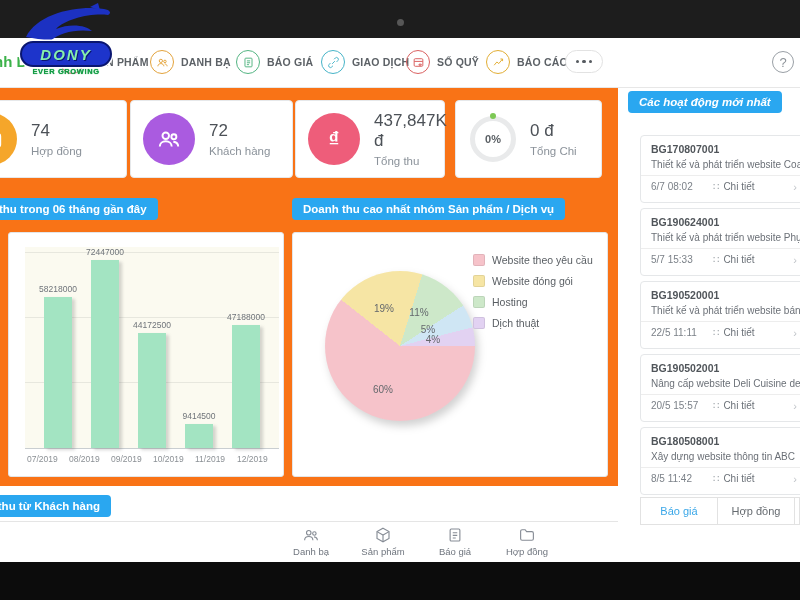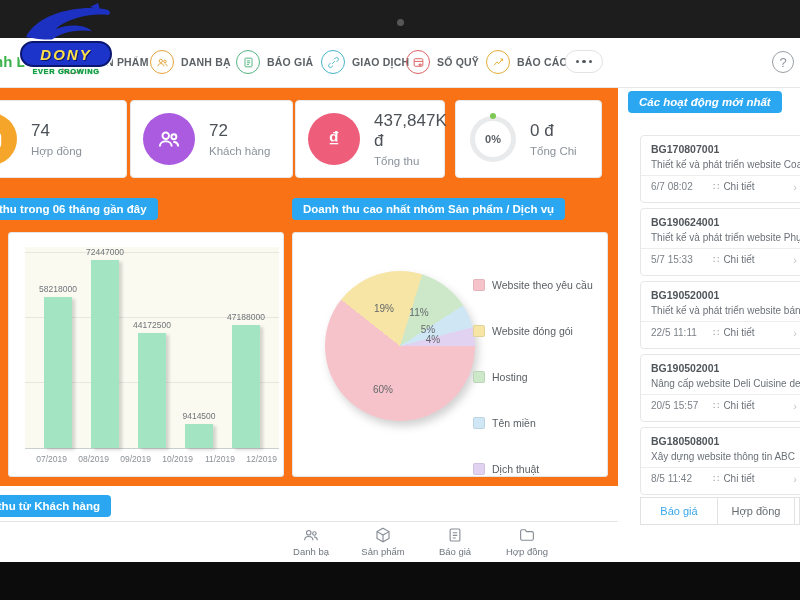--- a/index.html
+++ b/index.html
@@ -22,21 +22,21 @@
   .ni1{left:60px;color:#e0606e;} .ni2{left:150px;color:#e3a33c;} .ni3{left:236px;color:#54b583;}
   .ni4{left:321px;color:#47b4c8;} .ni5{left:406px;color:#da6161;} .ni6{left:486px;color:#e2ae35;}
   .more-btn { position:absolute; left:565px; top:50px; width:38px; height:23px; border:1px solid #e2e2e2; border-radius:12px; background:#fff; display:flex; align-items:center; justify-content:center; gap:3px; cursor:pointer; }
   .more-btn i { width:3.5px; height:3.5px; border-radius:50%; background:#565b60; }
   .help-btn { position:absolute; left:772px; top:51px; width:22px; height:22px; border:1.5px solid #9aa0a6; border-radius:50%; color:#8d9399; font-size:13px; display:flex; align-items:center; justify-content:center; cursor:pointer; }
 
   
   .watermark { position:absolute; left:18px; top:3px; width:100px; height:80px; z-index:50; pointer-events:none; }
   .wm-swoosh { position:absolute; left:2px; top:0; }
   .wm-badge { position:absolute; left:2px; top:38px; width:92px; height:26px; background:#1d34cb; border:2px solid #0a1670; border-radius:13px; display:flex; align-items:center; justify-content:center; box-shadow:0 0 0 1.5px #fff; }
-  .wm-brand { color:#fde047; font-size:15px; font-weight:bold; font-style:italic; letter-spacing:2px; text-shadow:1px 1px 0 #0a1670; }
+  .wm-brand { color:#86efac; font-size:15px; font-weight:bold; font-style:italic; letter-spacing:2px; text-shadow:1px 1px 0 #0a1670; }
   .wm-tag { position:absolute; left:0; top:64px; width:96px; text-align:center; font-size:7.5px; font-weight:bold; color:#149a43; letter-spacing:.6px; text-shadow:0 0 1px #0a4; }
 
   
   .main-col { position:absolute; left:0; top:88px; width:618px; height:398px; background:#f97316; }
 
   .stat-card { position:absolute; top:12px; height:78px; background:#fff; border:1px solid #e6e8ea; border-radius:4px; display:flex; align-items:center; }
   .sc1{left:-48px;width:175px;} .sc2{left:130px;width:163px;} .sc3{left:295px;width:150px;} .sc4{left:455px;width:147px;}
   .stat-icon { width:52px; height:52px; border-radius:50%; margin-left:12px; display:flex; align-items:center; justify-content:center; color:#fff; flex:none; }
   .stat-icon svg { width:26px; height:26px; }
   .stat-icon .cur { font-size:21px; font-weight:bold; }
@@ -56,27 +56,27 @@
   .pie-card { left:292px; width:316px; }
 
   .ytick { position:absolute; left:0; width:13px; overflow:hidden; font-size:8.5px; color:#8b9095; text-align:right;padding-left:32px; }
   .plot { position:absolute; left:16px; top:14px; width:254px; height:202px; background:#fbfaf0; border-bottom:1px solid #c9ced1; }
   .gridline { position:absolute; left:0; width:100%; height:1px; background:#e7e7de; }
   #bars { position:absolute; left:0; bottom:0; width:100%; height:202px; display:flex; align-items:flex-end; justify-content:space-evenly; }
   .bar-col { display:flex; flex-direction:column; align-items:center; width:28px; }
   .bar-val { font-size:8.5px; color:#6f747a; white-space:nowrap; margin-bottom:3px; }
   .bar { width:28px; box-shadow:3px 2px 3px rgba(110,110,110,.28); }
   #bar-xlabels { position:absolute; left:16px; top:221px; width:254px; display:flex; justify-content:space-evenly; }
-  .xlab { font-size:8.5px; color:#8b9095; width:40px; text-align:right; }
+  .xlab { font-size:8.5px; color:#8b9095; width:40px; text-align:left; }
 
   #pie { position:absolute; left:32px; top:38px; width:150px; height:150px; border-radius:50%; filter:drop-shadow(3px 5px 4px rgba(0,0,0,.18)); }
   .pl { position:absolute; transform:translate(-50%,-50%); font-size:10px; color:#64686c; }
   .pl0{left:90px;top:156px;} .pl1{left:91px;top:75px;} .pl2{left:126px;top:79px;} .pl3{left:135px;top:96px;} .pl4{left:140px;top:106px;}
   .legend { position:absolute; left:180px; top:16px; }
-  .lg-row { display:flex; align-items:center; gap:7px; height:21px;margin-top:25px; }
+  .lg-row { display:flex; align-items:center; gap:7px; height:21px; }
   .lg-swatch { width:12px; height:12px; border-radius:2px; border:1px solid rgba(0,0,0,.08); flex:none; }
   .lg-label { font-size:10.5px; color:#595e63; white-space:nowrap; }
 
   
   .sidebar { position:absolute; left:620px; top:88px; width:180px; height:474px; background:#fff; }
   .side-badge { left:8px; top:3px;font-style:italic; }
   .act-card { position:absolute; left:20px; width:170px; height:68px; background:#fff; border:1px solid #e5e7e9; border-radius:4px; overflow:hidden; }
   .ac1{top:47px;} .ac2{top:120px;} .ac3{top:193px;} .ac4{top:266px;} .ac5{top:339px;}
   .act-code { font-size:10.5px; font-weight:bold; color:#50555a; padding:7px 10px 0; white-space:nowrap; }
   .act-desc { font-size:10px; color:#6b7077; padding:4px 10px 5px; white-space:nowrap; overflow:hidden; }
@@ -299,24 +299,20 @@
           </div>
         <div class="lg-row">
             <span class="lg-swatch" style="background: rgb(246, 229, 164);"></span>
             <span class="lg-label">Website đóng gói</span>
           </div>
         <div class="lg-row">
             <span class="lg-swatch" style="background: rgb(205, 232, 201);"></span>
             <span class="lg-label">Hosting</span>
           </div>
         <div class="lg-row">
-            <span class="lg-swatch" style="background: rgb(207, 230, 244);"></span>
-            <span class="lg-label">Tên miền</span>
-          </div>
-        <div class="lg-row">
             <span class="lg-swatch" style="background: rgb(226, 210, 242);"></span>
             <span class="lg-label">Dịch thuật</span>
           </div>
       </div>
     </div>
   </div>
 
   <div class="sidebar">
     <div class="badge side-badge">Các hoạt động mới nhất</div>
 

